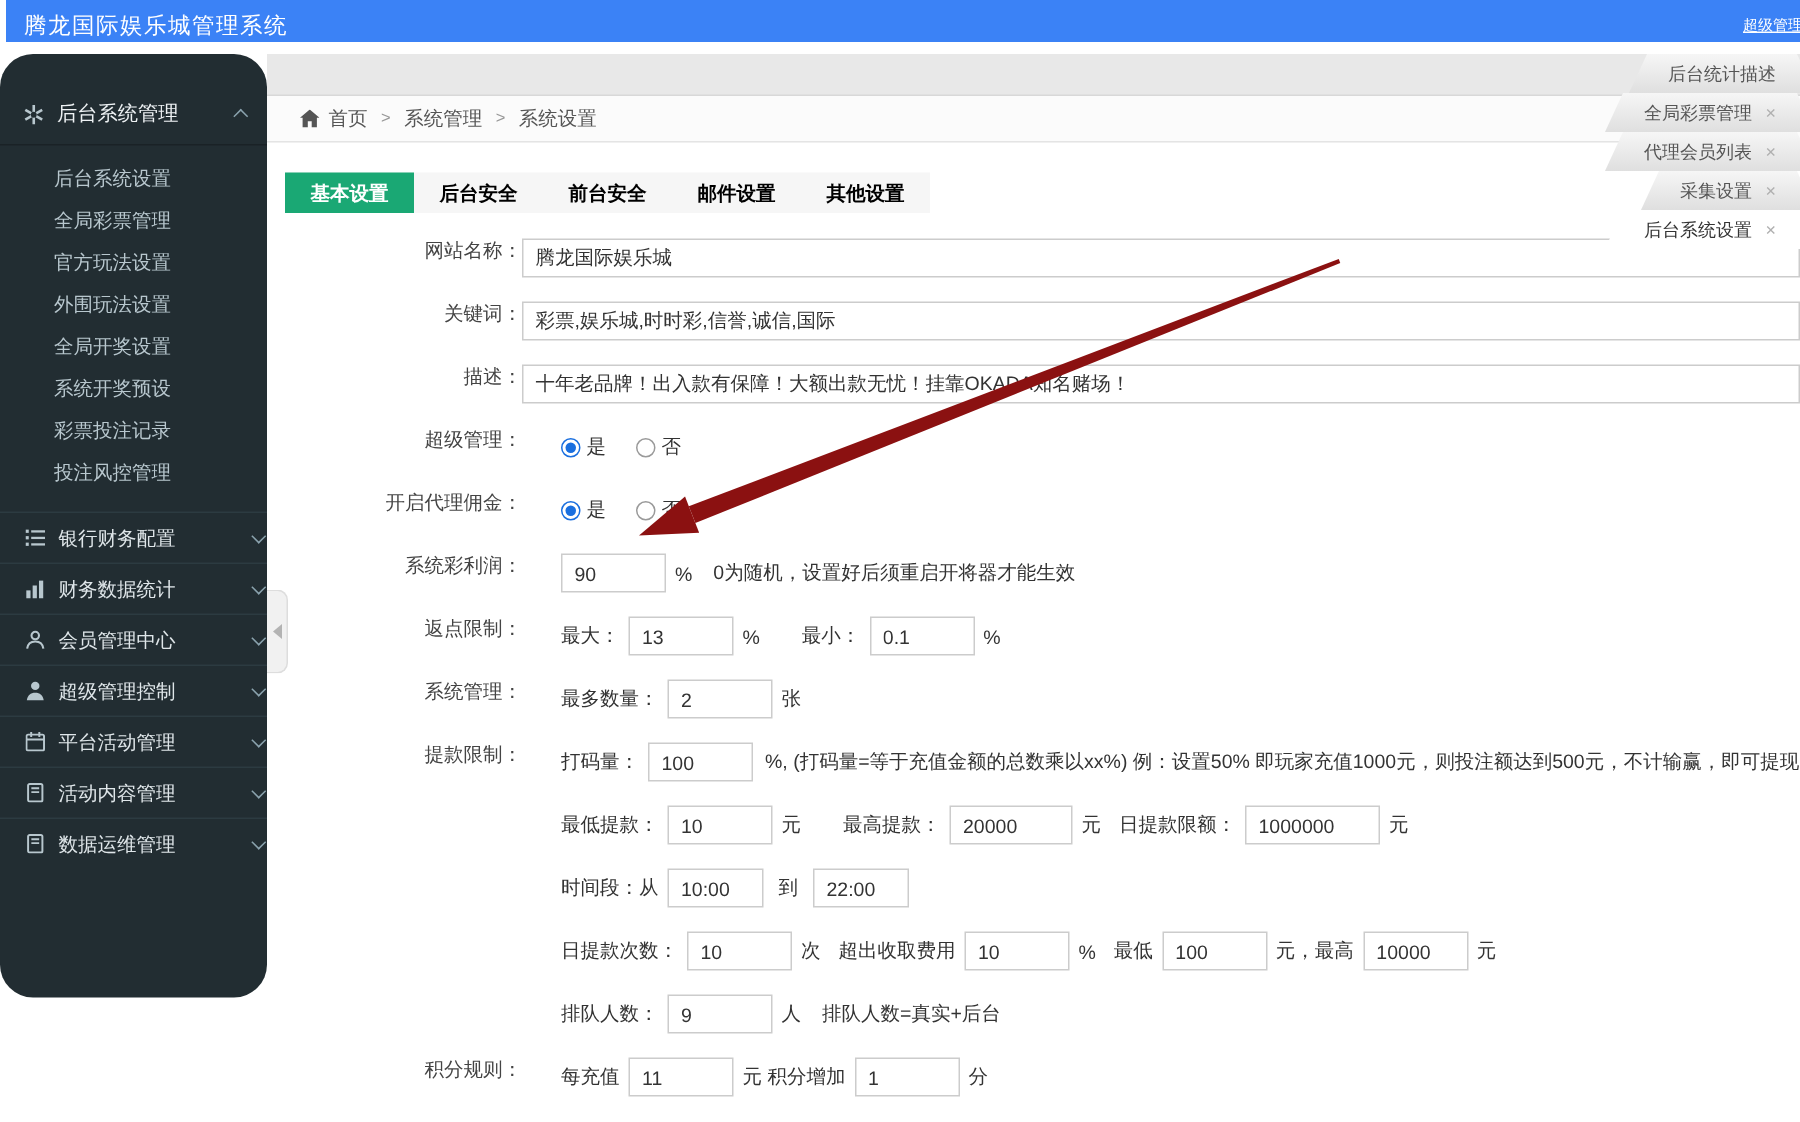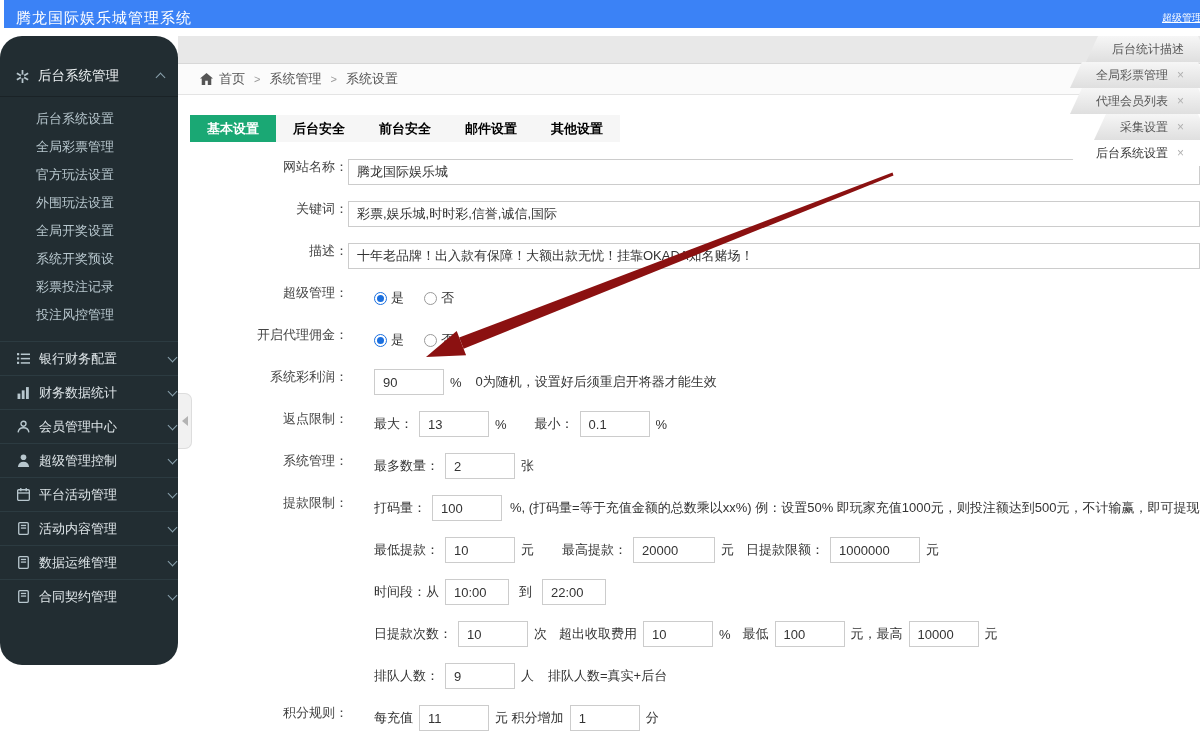--- a/index.html
+++ b/index.html
@@ -178,31 +178,20 @@
     <span class="gi">
       <svg width="13" height="13" viewBox="0 0 12 12" fill="none" stroke="#b8c7ce" stroke-width="1.2">
           <rect x="1.6" y="0.6" width="8.8" height="10.8" rx="1"></rect>
           <line x1="3.6" y1="3.2" x2="8.4" y2="3.2"></line>
           <line x1="3.6" y1="5.6" x2="8.4" y2="5.6"></line>
         </svg>
     </span>
     <span class="lbl">数据运维管理</span>
     <span class="chev-down"></span>
   </div>
-  <div class="sb-grp">
-    <span class="gi">
-      <svg width="13" height="13" viewBox="0 0 12 12" fill="none" stroke="#b8c7ce" stroke-width="1.2">
-          <rect x="1.6" y="0.6" width="8.8" height="10.8" rx="1"></rect>
-          <line x1="3.6" y1="3.2" x2="8.4" y2="3.2"></line>
-          <line x1="3.6" y1="5.6" x2="8.4" y2="5.6"></line>
-        </svg>
-    </span>
-    <span class="lbl">合同契约管理</span>
-    <span class="chev-down"></span>
-  </div>
 </div>
 
 <div class="handle">
   <span class="tri"></span>
 </div>
 
 <div class="tabstrip">
   <div class="mtab">
     <span>后台统计描述</span>
   </div>

